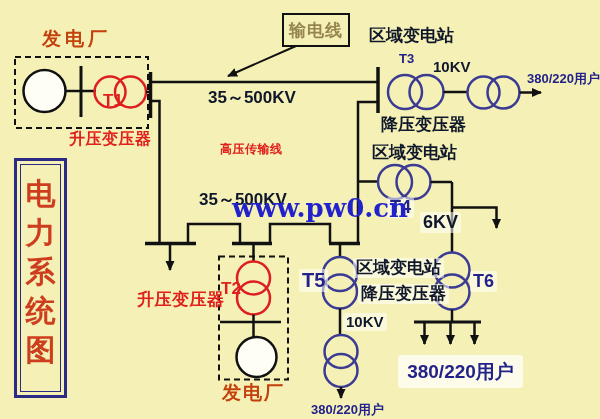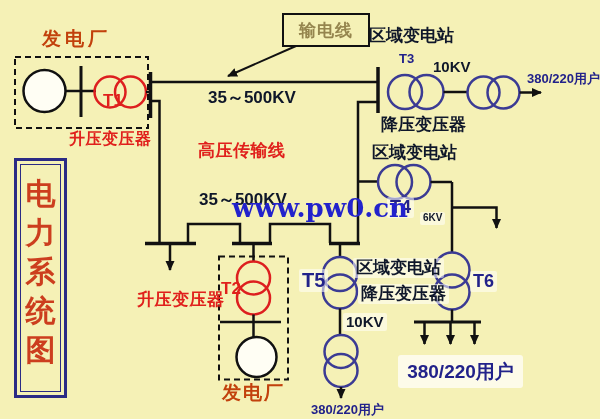--- a/index.html
+++ b/index.html
@@ -159,42 +159,42 @@
   <div class="vtitle-outer">
     <div class="vtitle-inner">
       <span>电</span>
       <span>力</span>
       <span>系</span>
       <span>统</span>
       <span>图</span>
     </div>
   </div>
 
-  <div class="frame-box" style="left:282px;top:13px;width:88px;height:34px;">
+  <div class="frame-box" style="left:282px;top:13px;width:68px;height:34px;">
     <span class="olive" style="font-size:17px;font-weight:bold;letter-spacing:1px;">输电线</span>
   </div>
 
   <div class="lbl magenta" style="left:42px;top:29px;font-size:19px;letter-spacing:4px;">发电厂</div>
   <div class="lbl red" style="left:103px;top:92px;font-size:17px;">T1</div>
   <div class="lbl red" style="left:69px;top:131px;font-size:16px;letter-spacing:0.5px;">升压变压器</div>
 
   <div class="lbl darkred" style="left:208px;top:89px;font-size:17px;">35～500KV</div>
-  <div class="lbl red" style="left:198px;top:143px;font-size:17px;letter-spacing:0.5px;font-family:Liberation Mono, monospace;">高压传输线</div>
+  <div class="lbl red" style="left:220px;top:143px;font-size:12px;letter-spacing:0.5px;">高压传输线</div>
   <div class="lbl darkred" style="left:199px;top:191px;font-size:17px;">35～500KV</div>
   <div class="watermark" style="left:232px;top:193px;font-size:26px;">www.pw0.cn</div>
 
   <div class="lbl darkred" style="left:369px;top:27px;font-size:17px;">区域变电站</div>
   <div class="lbl navy" style="left:399px;top:52px;font-size:13px;">T3</div>
   <div class="lbl darkred" style="left:433px;top:59px;font-size:15px;">10KV</div>
   <div class="lbl navy" style="left:527px;top:72px;font-size:13px;">380/220用户</div>
   <div class="lbl darkred" style="left:381px;top:116px;font-size:17px;">降压变压器</div>
 
   <div class="lbl darkred" style="left:372px;top:144px;font-size:17px;">区域变电站</div>
   <div class="lbl navy halo" style="left:387px;top:197px;font-size:18px;">T4</div>
-  <div class="lbl darkred halo" style="left:420px;top:212px;font-size:10px;">6KV</div>
+  <div class="lbl darkred halo" style="left:420px;top:212px;font-size:18px;">6KV</div>
 
   <div class="lbl darkred halo" style="left:353px;top:258px;font-size:17px;">区域变电站</div>
   <div class="lbl darkred halo" style="left:358px;top:284px;font-size:17px;">降压变压器</div>
   <div class="lbl navy halo" style="left:299px;top:269px;font-size:20px;">T5</div>
   <div class="lbl navy halo" style="left:470px;top:271px;font-size:18px;">T6</div>
   <div class="lbl darkred halo" style="left:343px;top:313px;font-size:15px;">10KV</div>
 
   <div class="users-box" style="left:398px;top:355px;width:125px;height:33px;">
     <span class="navy" style="font-size:19px;font-weight:bold;">380/220用户</span>
   </div>

